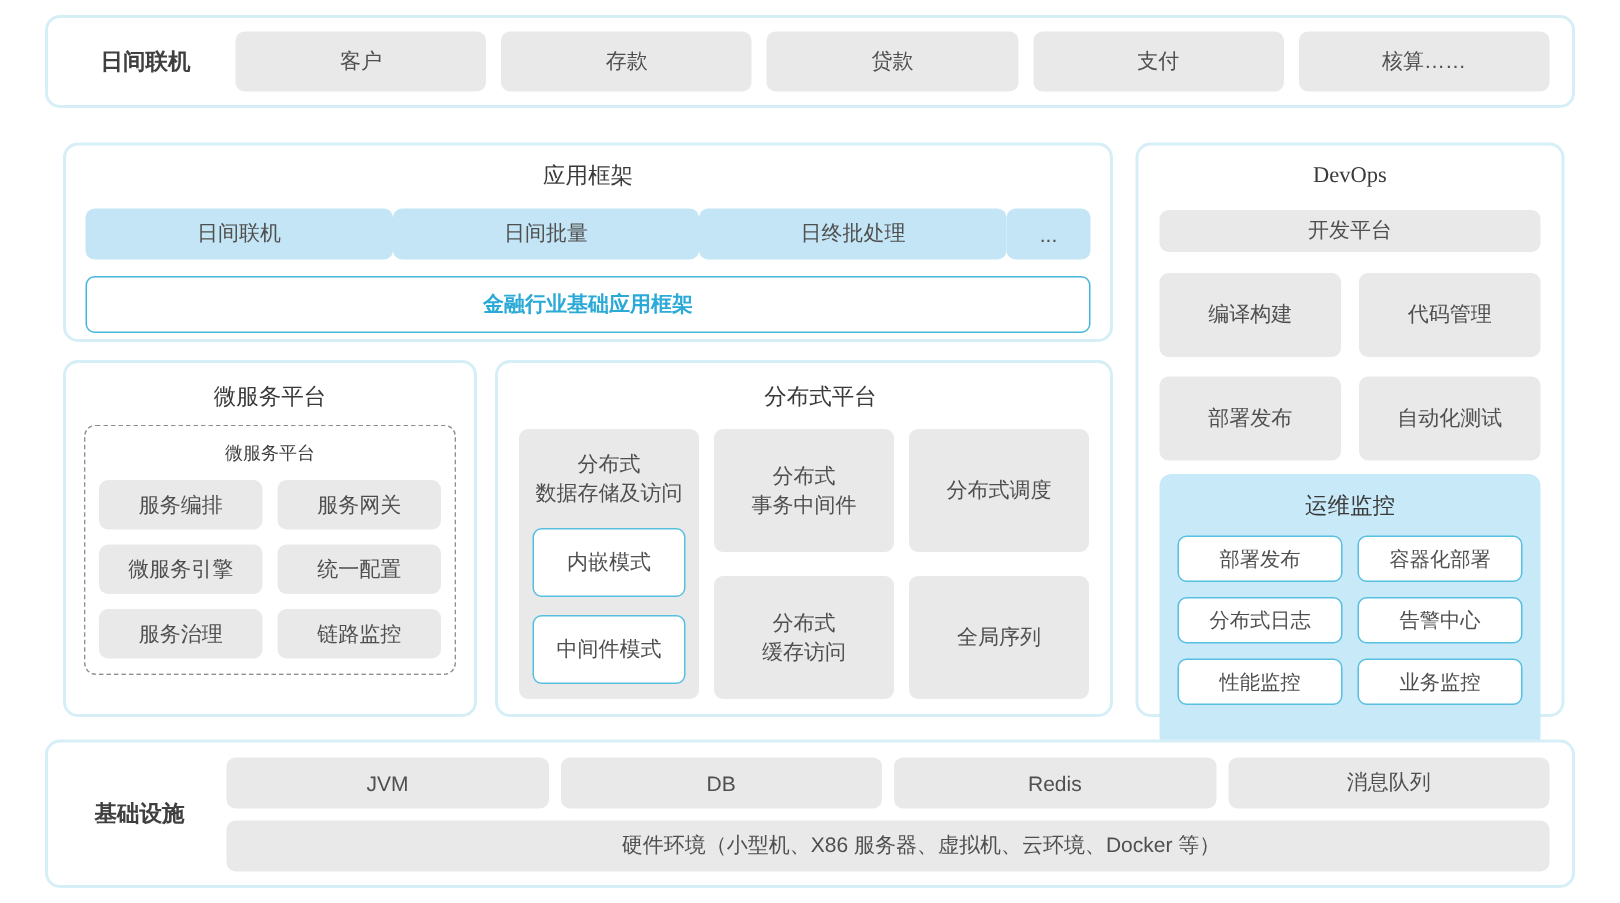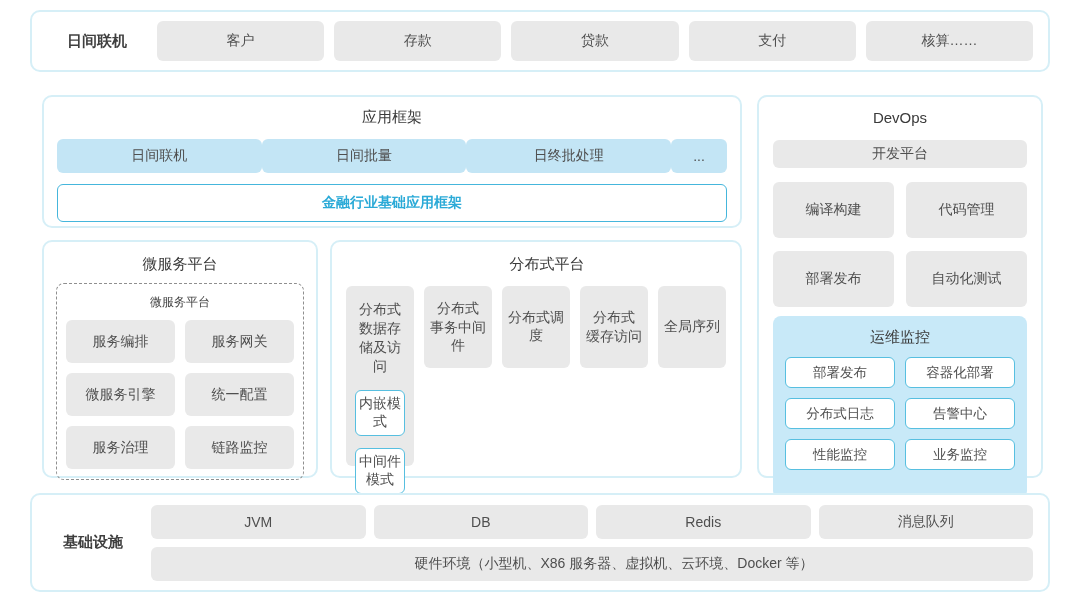--- a/index.html
+++ b/index.html
@@ -11,21 +11,21 @@
     position:absolute;background:#fff;border:2px solid #d6eff7;border-radius:10px;
     box-sizing:border-box;
   }
   .chip{
     display:flex;align-items:center;justify-content:center;border-radius:6px;
     font-size:14px;color:#4f4f4f;box-sizing:border-box;text-align:center;
   }
   .chip.gray{background:#e9e9e9;}
   .chip.blue{background:#c3e5f5;}
   .chip.whitecyan{background:#fff;border:1.5px solid #57bfe0;}
-  .title{font-size:15px;color:#3a3a3a;font-weight:500;text-align:center;}
+  .title{font-size:15px;color:#3a3a3a;font-weight:500;text-align:center;font-family:Liberation Serif, serif;}
   .sidelabel{font-size:15px;color:#3f3f3f;font-weight:600;text-align:center;}
   .pre{white-space:pre-line;line-height:1.35;}
 
   
   #biz{left:30px;top:10px;width:1020px;height:62px;display:flex;align-items:center;
        padding:0 15px;gap:10px;}
   #biz .sidelabel{width:100px;flex:none;}
   #biz .chip{flex:1;height:40px;}
 
   
@@ -42,27 +42,27 @@
 
   
   #micro{left:42px;top:240px;width:276px;height:238px;}
   #micro .title{margin-top:13px;}
   #micro .dashedbox{
     margin:9px 12px 12px;border:1px dashed #8f8f8f;border-radius:8px;
     padding:8px 9px 10px;box-sizing:border-box;
   }
   #micro .innertitle{font-size:12px;color:#3f3f3f;text-align:center;margin:2px 0 9px;}
   #micro .grid{display:grid;grid-template-columns:1fr 1fr;gap:10px;}
-  #micro .grid .chip{height:43px;}
+  #micro .grid .chip{height:33px;}
 
   
   #dist{left:330px;top:240px;width:412px;height:238px;}
   #dist .title{margin-top:13px;padding-left:22px;}
   #dist .grid{
-    margin:12px 14px 14px;display:grid;grid-template-columns:1fr 1fr 1fr 1fr 1fr;
+    margin:12px 14px 14px;display:grid;grid-template-columns:1fr 1fr 1fr;
     grid-template-rows:82px 82px;gap:16px 10px;
   }
   #dist .storage{
     grid-row:1/3;background:#e9e9e9;border-radius:6px;display:flex;flex-direction:column;
     padding:10px 9px 10px;box-sizing:border-box;gap:12px;
   }
   #dist .storage .slabel{font-size:14px;color:#4f4f4f;text-align:center;margin-top:4px;margin-bottom:2px;}
   #dist .storage .chip{height:46px;flex:none;}
   #dist .cell{background:#e9e9e9;}
 

